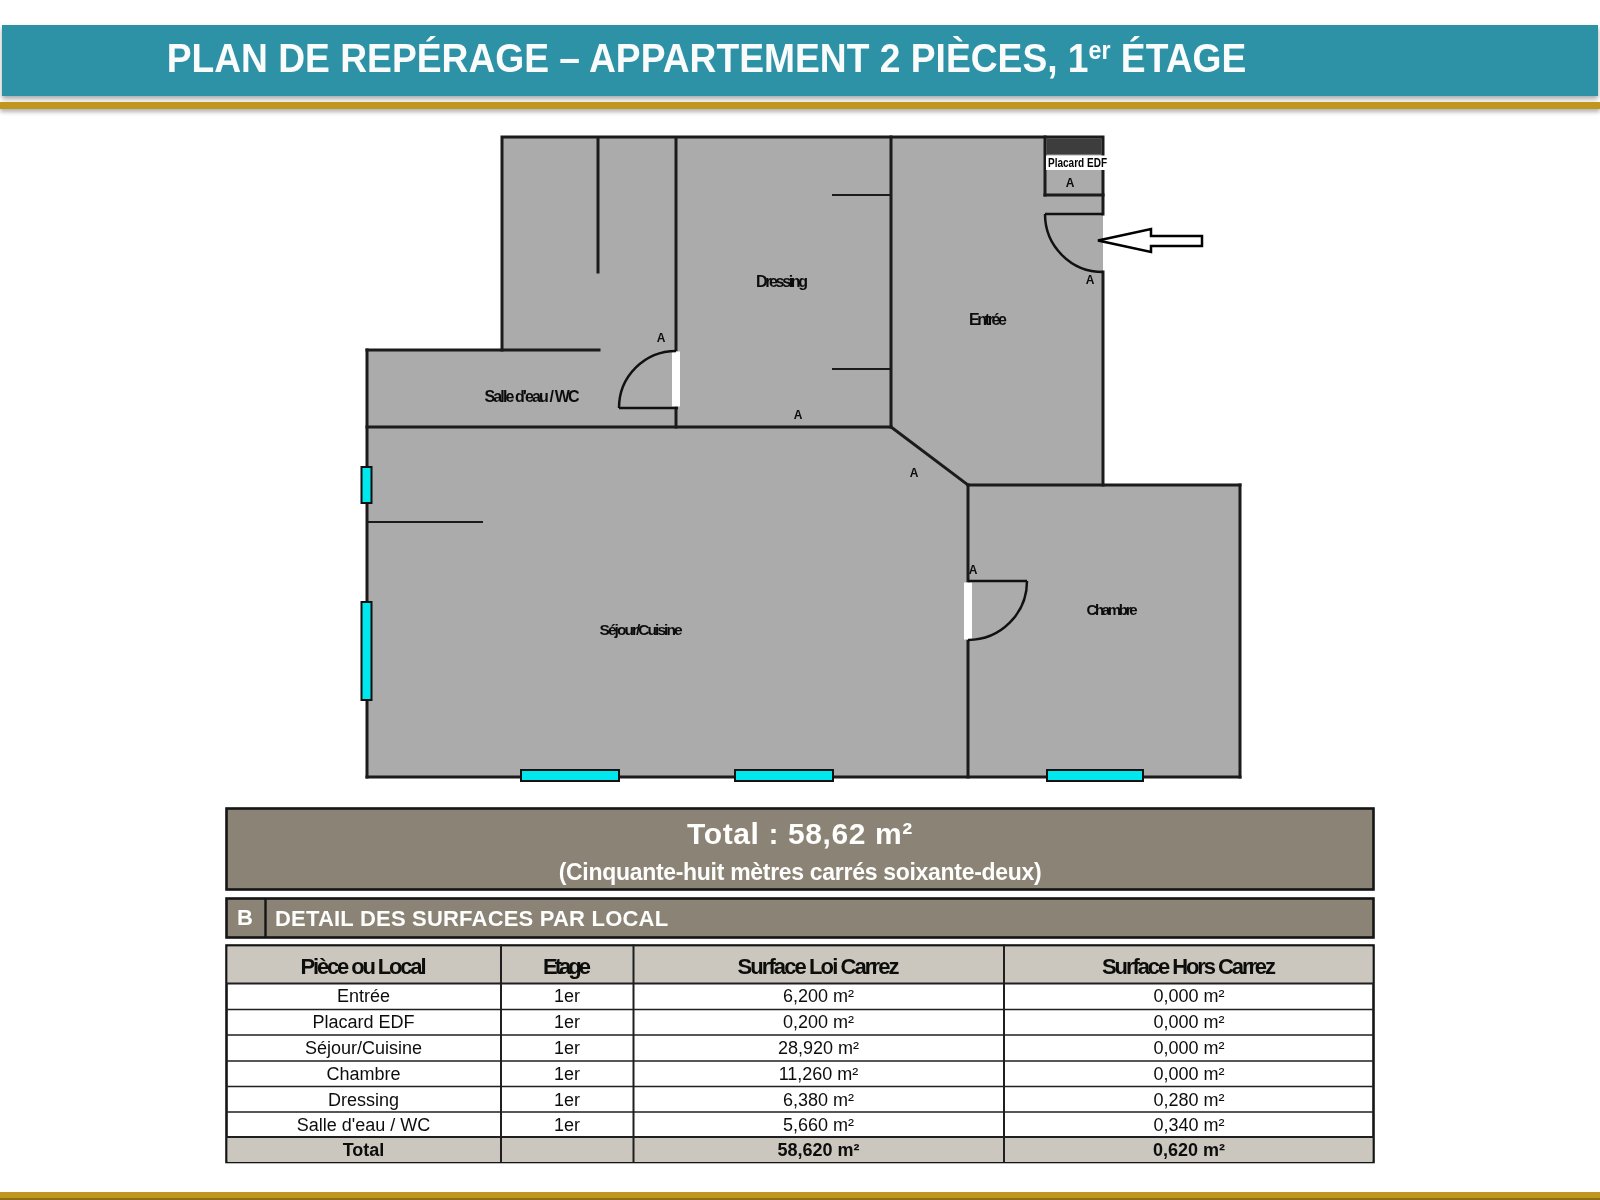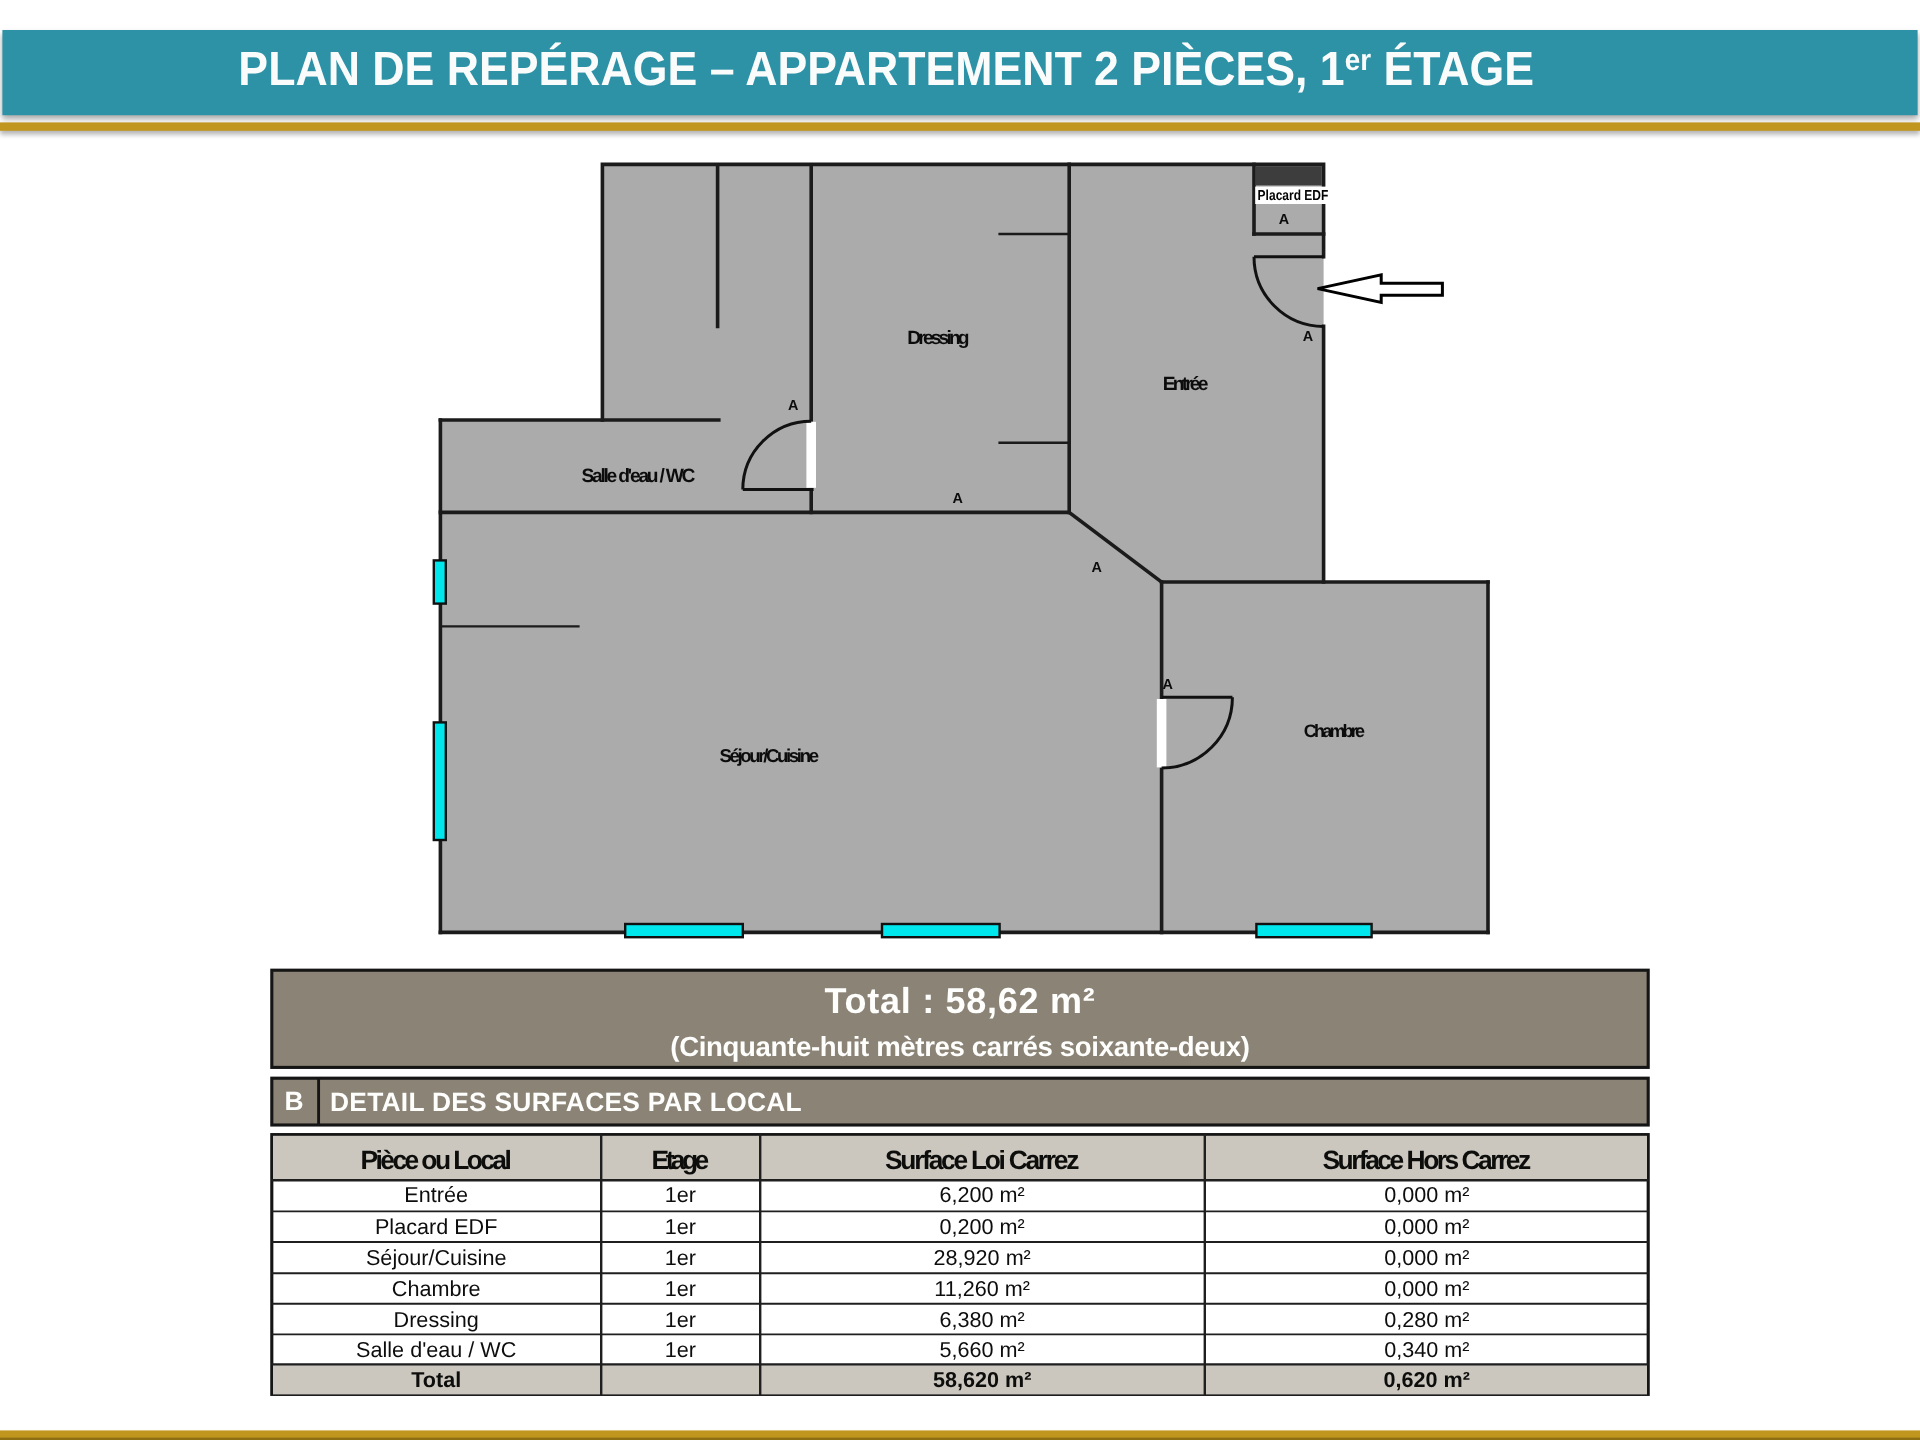--- a/index.html
+++ b/index.html
@@ -5,21 +5,21 @@
   html,body{margin:0;padding:0;}
   body{width:1600px;height:1200px;position:relative;background:#ffffff;overflow:hidden;
        font-family:"Liberation Sans", sans-serif;}
   .abs{position:absolute;}
 </style>
 </head>
 <body>
 
 <div class="abs" style="left:2px;right:2px;top:25px;height:71px;background:#2e92a7;box-shadow:0 3px 5px rgba(0,0,0,0.35);"></div>
 
-<div class="abs" style="left:0;top:36px;width:1412px;text-align:center;color:rgba(253,253,253,0.99);font-weight:bold;font-size:40px;white-space:nowrap;margin-left:32px;">
+<div class="abs" style="left:0;top:36px;width:1412px;text-align:center;color:rgba(253,253,253,0.99);font-weight:bold;font-size:40px;white-space:nowrap;">
   <span style="display:inline-block;transform:scaleX(0.93);transform-origin:50% 50%;">PLAN DE REPÉRAGE – APPARTEMENT 2 PIÈCES, 1<span style="font-size:25px;vertical-align:13px;">er</span> ÉTAGE</span>
 </div>
 
 <div class="abs" style="left:0;top:102px;width:1600px;height:7px;background:#c0961e;box-shadow:0 3px 4px rgba(0,0,0,0.3);"></div>
 
 <svg class="abs" style="left:0;top:0;" width="1600" height="1200" viewBox="0 0 1600 1200">
 
   <polygon points="502,137 1103,137 1103,485 1240,485 1240,777 367,777 367,350 502,350" fill="#ababab"></polygon>
   <g stroke="#1b1b1b" stroke-width="3" fill="none" stroke-linecap="square">
 

